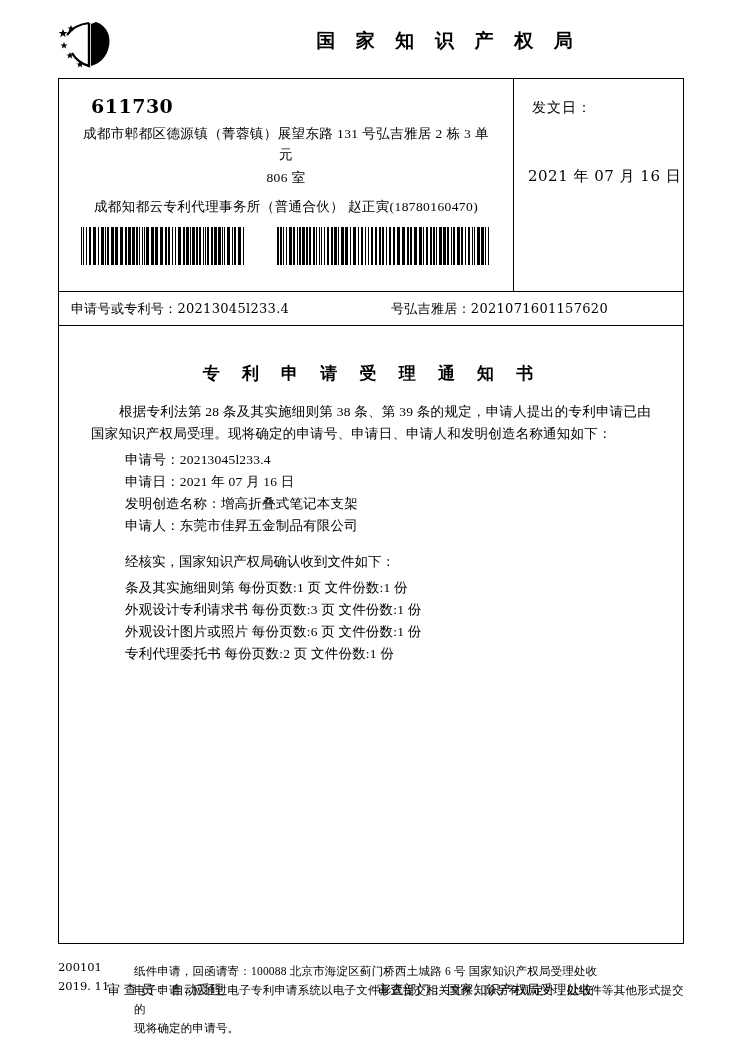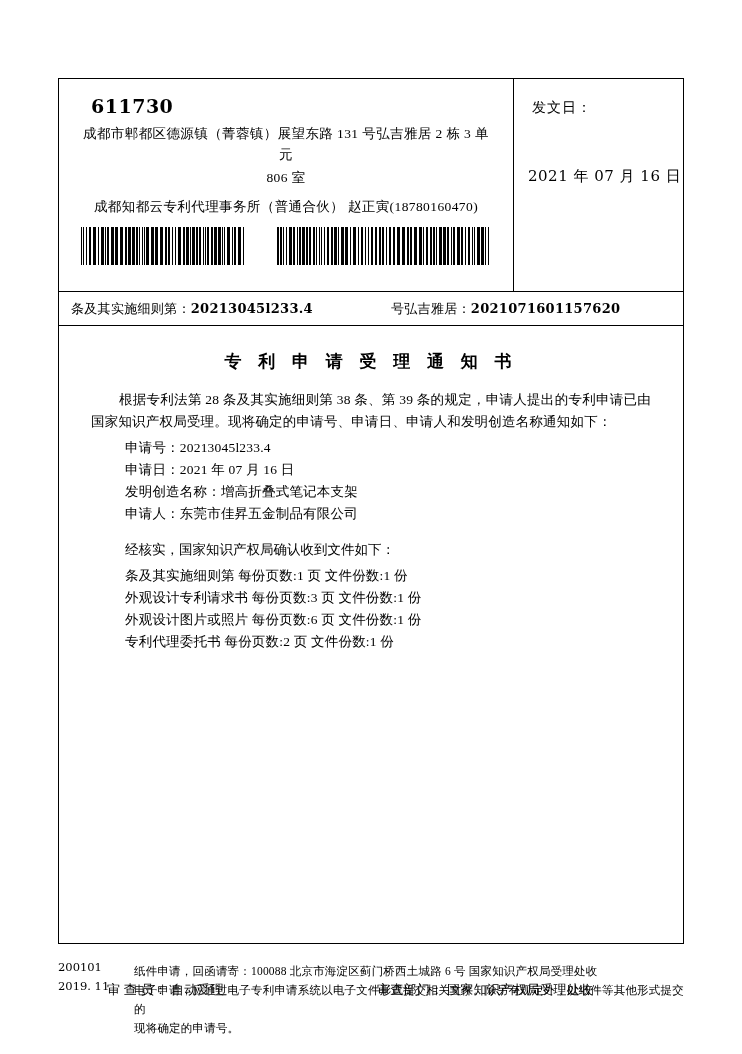--- a/index.html
+++ b/index.html
@@ -166,43 +166,43 @@
     height: 33px;
   }
   .appno {
     position: absolute;
     left: 12px; top: 8px;
     font-size: 13px;
     letter-spacing: 0.3px;
   }
   .appno b, .sendno b {
     font-family: "DejaVu Serif", "Liberation Serif", serif;
-    font-weight: bold;
+    font-weight: normal;
   }
   .sendno {
     position: absolute;
     left: 332px; top: 8px;
     font-size: 13px;
     letter-spacing: 0.3px;
   }
 
   
   .body-area {
     position: absolute;
     left: 0; top: 247px;
     width: 624px;
     height: 618px;
   }
   .doc-title {
     text-align: center;
     font-size: 17px;
     font-weight: bold;
     letter-spacing: 6px;
-    margin-top: 24px;
-    font-family: Liberation Sans, sans-serif;
+    margin-top: 36px;
+    font-family: Liberation Mono, monospace;
   }
   .para {
     font-size: 13.5px;
     line-height: 22px;
     margin: 16px 32px 0 32px;
     text-indent: 28px;
     text-align: justify;
     letter-spacing: 0.2px;
   }
   .fieldlist {
@@ -277,20 +277,37 @@
   }
   .f-text .l1 { letter-spacing: 0.2px; }
   .f-text .l2 { letter-spacing: 0.2px; }
   .f-text .l3 { letter-spacing: 0.2px; }
 </style>
 </head>
 <body>
 
 <div class="page">
 
+  <div class="header">
+    <div class="logo">
+      <svg width="62" height="48" viewBox="0 0 62 48">
+        <path d="M38 2 C50 6, 54 18, 50 30 C47 39, 40 44, 33 46 L33 4 Z" fill="#000"></path>
+        <path d="M31 3 L31 46 C24 44, 18 40, 14 33" fill="none" stroke="#000" stroke-width="2.4"></path>
+        <path d="M31 3 C22 4, 14 8, 9 15" fill="none" stroke="#000" stroke-width="2.2"></path>
+        <g fill="#000">
+          <polygon points="5,9 6.2,12 9.4,12 6.8,14 7.8,17.2 5,15.2 2.2,17.2 3.2,14 0.6,12 3.8,12"></polygon>
+          <polygon points="13,5 14,7.4 16.6,7.4 14.5,9 15.3,11.5 13,10 10.7,11.5 11.5,9 9.4,7.4 12,7.4"></polygon>
+          <polygon points="6,22 7,24.4 9.6,24.4 7.5,26 8.3,28.5 6,27 3.7,28.5 4.5,26 2.4,24.4 5,24.4"></polygon>
+          <polygon points="12,32 13,34.4 15.6,34.4 13.5,36 14.3,38.5 12,37 9.7,38.5 10.5,36 8.4,34.4 11,34.4"></polygon>
+          <polygon points="22,41 23,43.4 25.6,43.4 23.5,45 24.3,47.5 22,46 19.7,47.5 20.5,45 18.4,43.4 21,43.4"></polygon>
+        </g>
+      </svg>
+    </div>
+    <div class="header-title">国 家 知 识 产 权 局</div>
+  </div>
 
   <div class="box">
 
     <div class="top-region">
       <div class="vdiv"></div>
 
       <div class="addr-block">
         <div class="doc-no">611730</div>
         <div class="addr-line">成都市郫都区德源镇（菁蓉镇）展望东路 131 号弘吉雅居 2 栋 3 单元</div>
         <div class="addr-line2">806 室</div>
@@ -521,21 +538,21 @@
           <i style="width:2px;background:#fff"></i>
           <i style="width:1px"></i>
           <i style="width:1px;background:#fff"></i>
         </div>
     </div>
 
     <div class="hdiv-1"></div>
 
     <div class="numrow">
       <div class="appno">
-        <span>条及其实施细则第：</span><b>20213045l233.4</b>
+        <span>申请号或专利号：</span><b>20213045l233.4</b>
       </div>
       <div class="sendno">
         <span>号弘吉雅居：</span><b>2021071601157620</b>
       </div>
     </div>
 
     <div class="hdiv-2"></div>
 
     <div class="body-area">
       <div class="doc-title">专 利 申 请 受 理 通 知 书</div>

